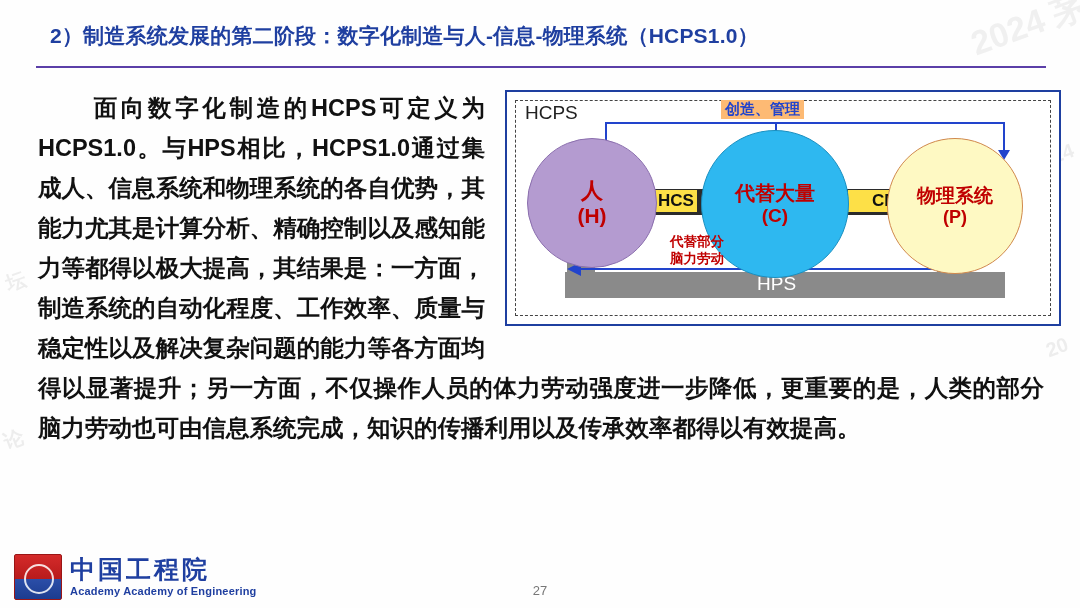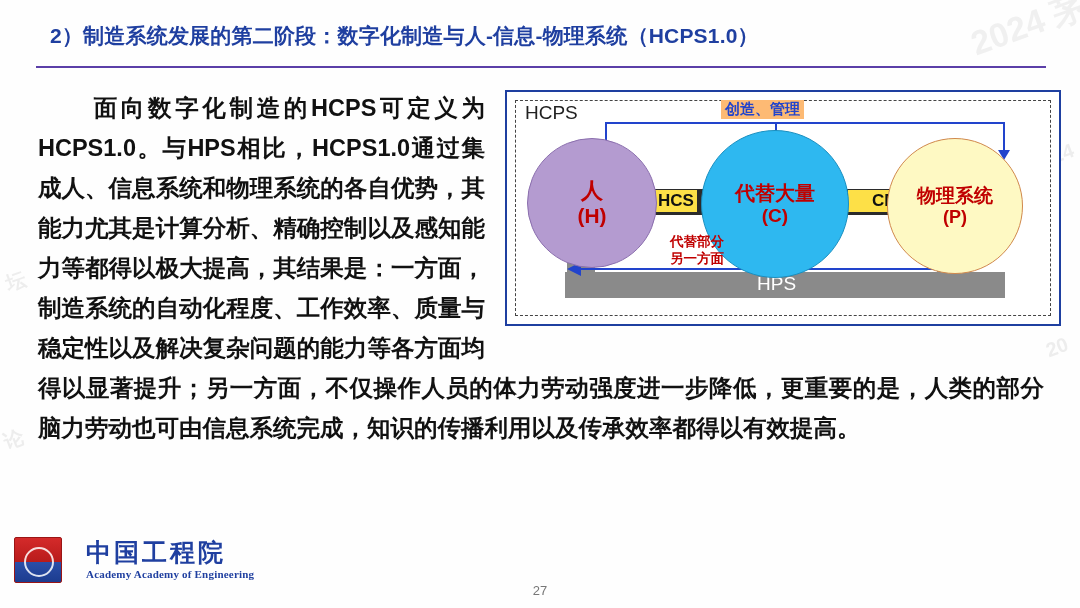--- a/index.html
+++ b/index.html
@@ -314,25 +314,24 @@
     line-height: 1.25;
     text-align: center;
   }
   .note-1 { left: 142px; top: 144px; width: 100px; }
   .note-2 { left: 352px; top: 152px; width: 96px; }
 
   
   .footer-logo {
     position: absolute;
     left: 14px;
-    bottom: 25px;
+    bottom: 8px;
     display: flex;
     align-items: center;
-    gap: 24px;
-    font-family: Liberation Serif, serif;
+    gap: 8px;
   }
   .logo-mark {
     width: 46px;
     height: 44px;
     background: linear-gradient(180deg,#d42a2a 0%, #b81b1b 55%, #2b4ea8 55%, #1c3c8f 100%);
     border: 1px solid #9a1515;
     position: relative;
     border-radius: 2px;
   }
   .logo-mark::after {
@@ -429,21 +428,21 @@
       <div>代替大量</div>
       <div class="c-sub">(C)</div>
     </div>
     <div class="circle c-phys">
       <div>物理系统</div>
       <div class="c-sub">(P)</div>
     </div>
 
     <div class="note note-1">
       <div>代替部分</div>
-      <div>另一方面</div>
+      <div>脑力劳动</div>
     </div>
   </div>
 
   <div class="body-text">
     <div class="figure-float"></div>
     <span class="indent"></span><span>面向数字化制造的HCPS可定义为HCPS1.0。与HPS相比，HCPS1.0通过集成人、信息系统和物理系统的各自优势，其能力尤其是计算分析、精确控制以及感知能力等都得以极大提高，其结果是：一方面，制造系统的自动化程度、工作效率、质量与稳定性以及解决复杂问题的能力等各方面均得以显著提升；另一方面，不仅操作人员的体力劳动强度进一步降低，更重要的是，人类的部分脑力劳动也可由信息系统完成，知识的传播利用以及传承效率都得以有效提高。</span>
   </div>
 
   <div class="footer-logo">
     <div class="logo-mark"></div>

